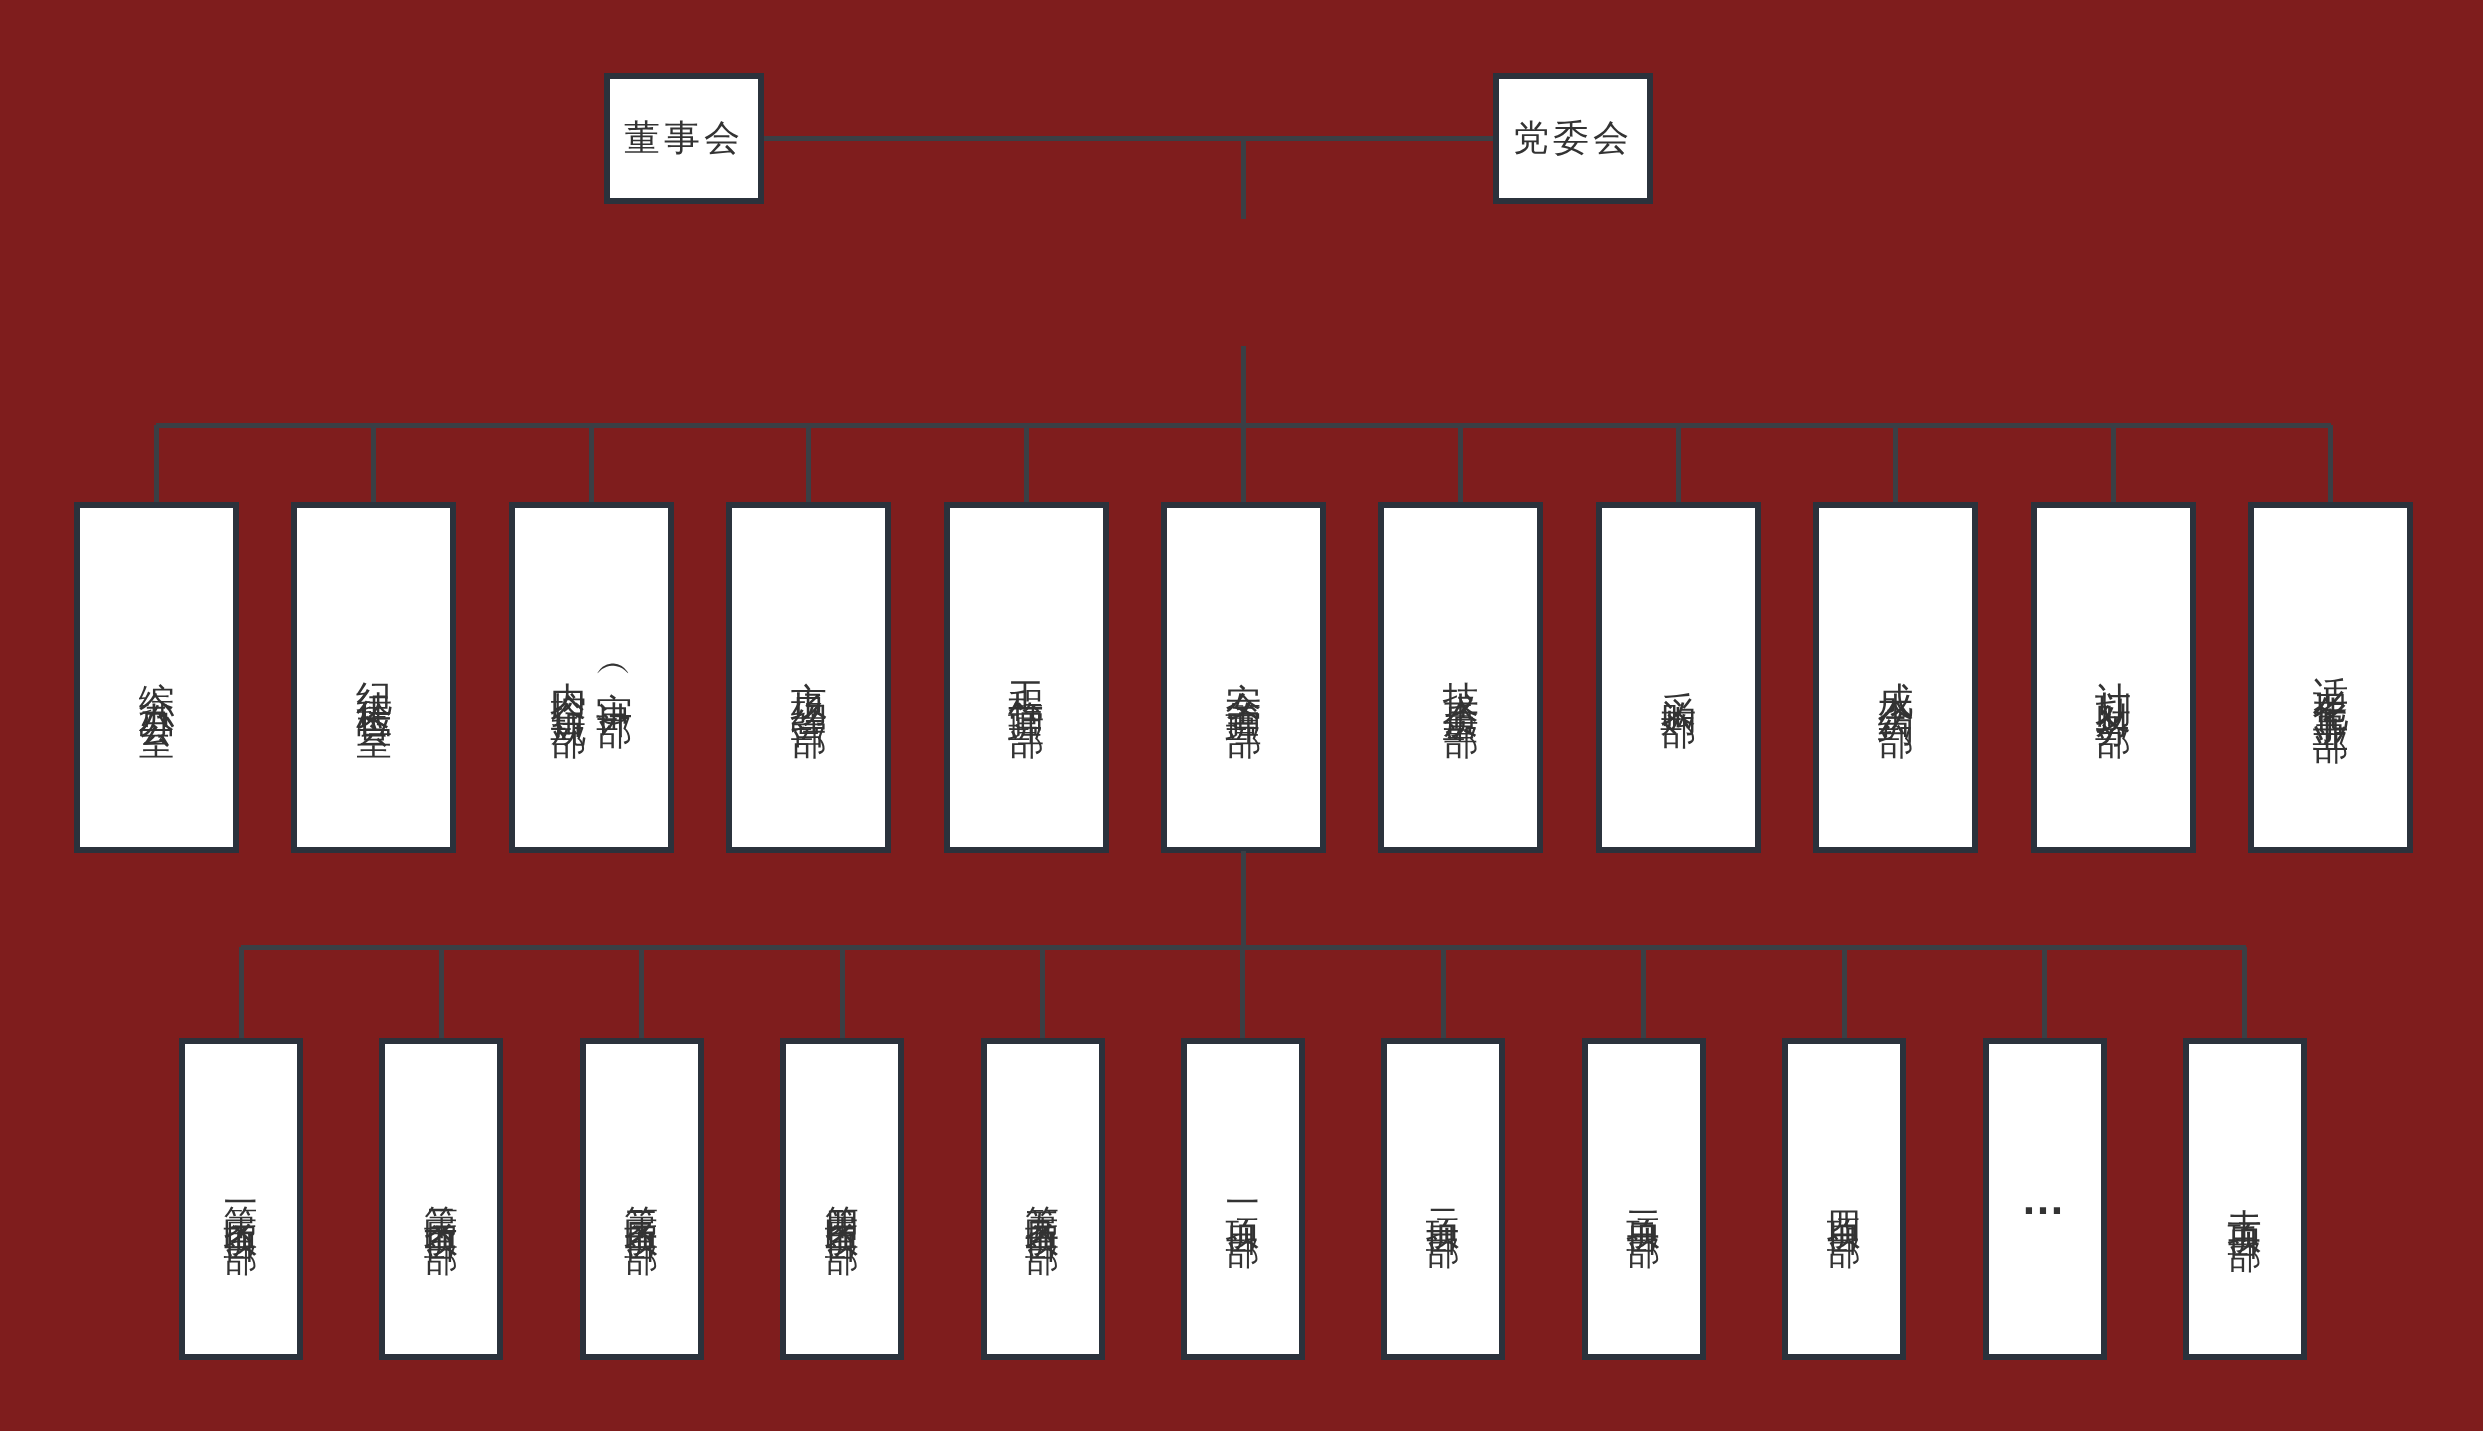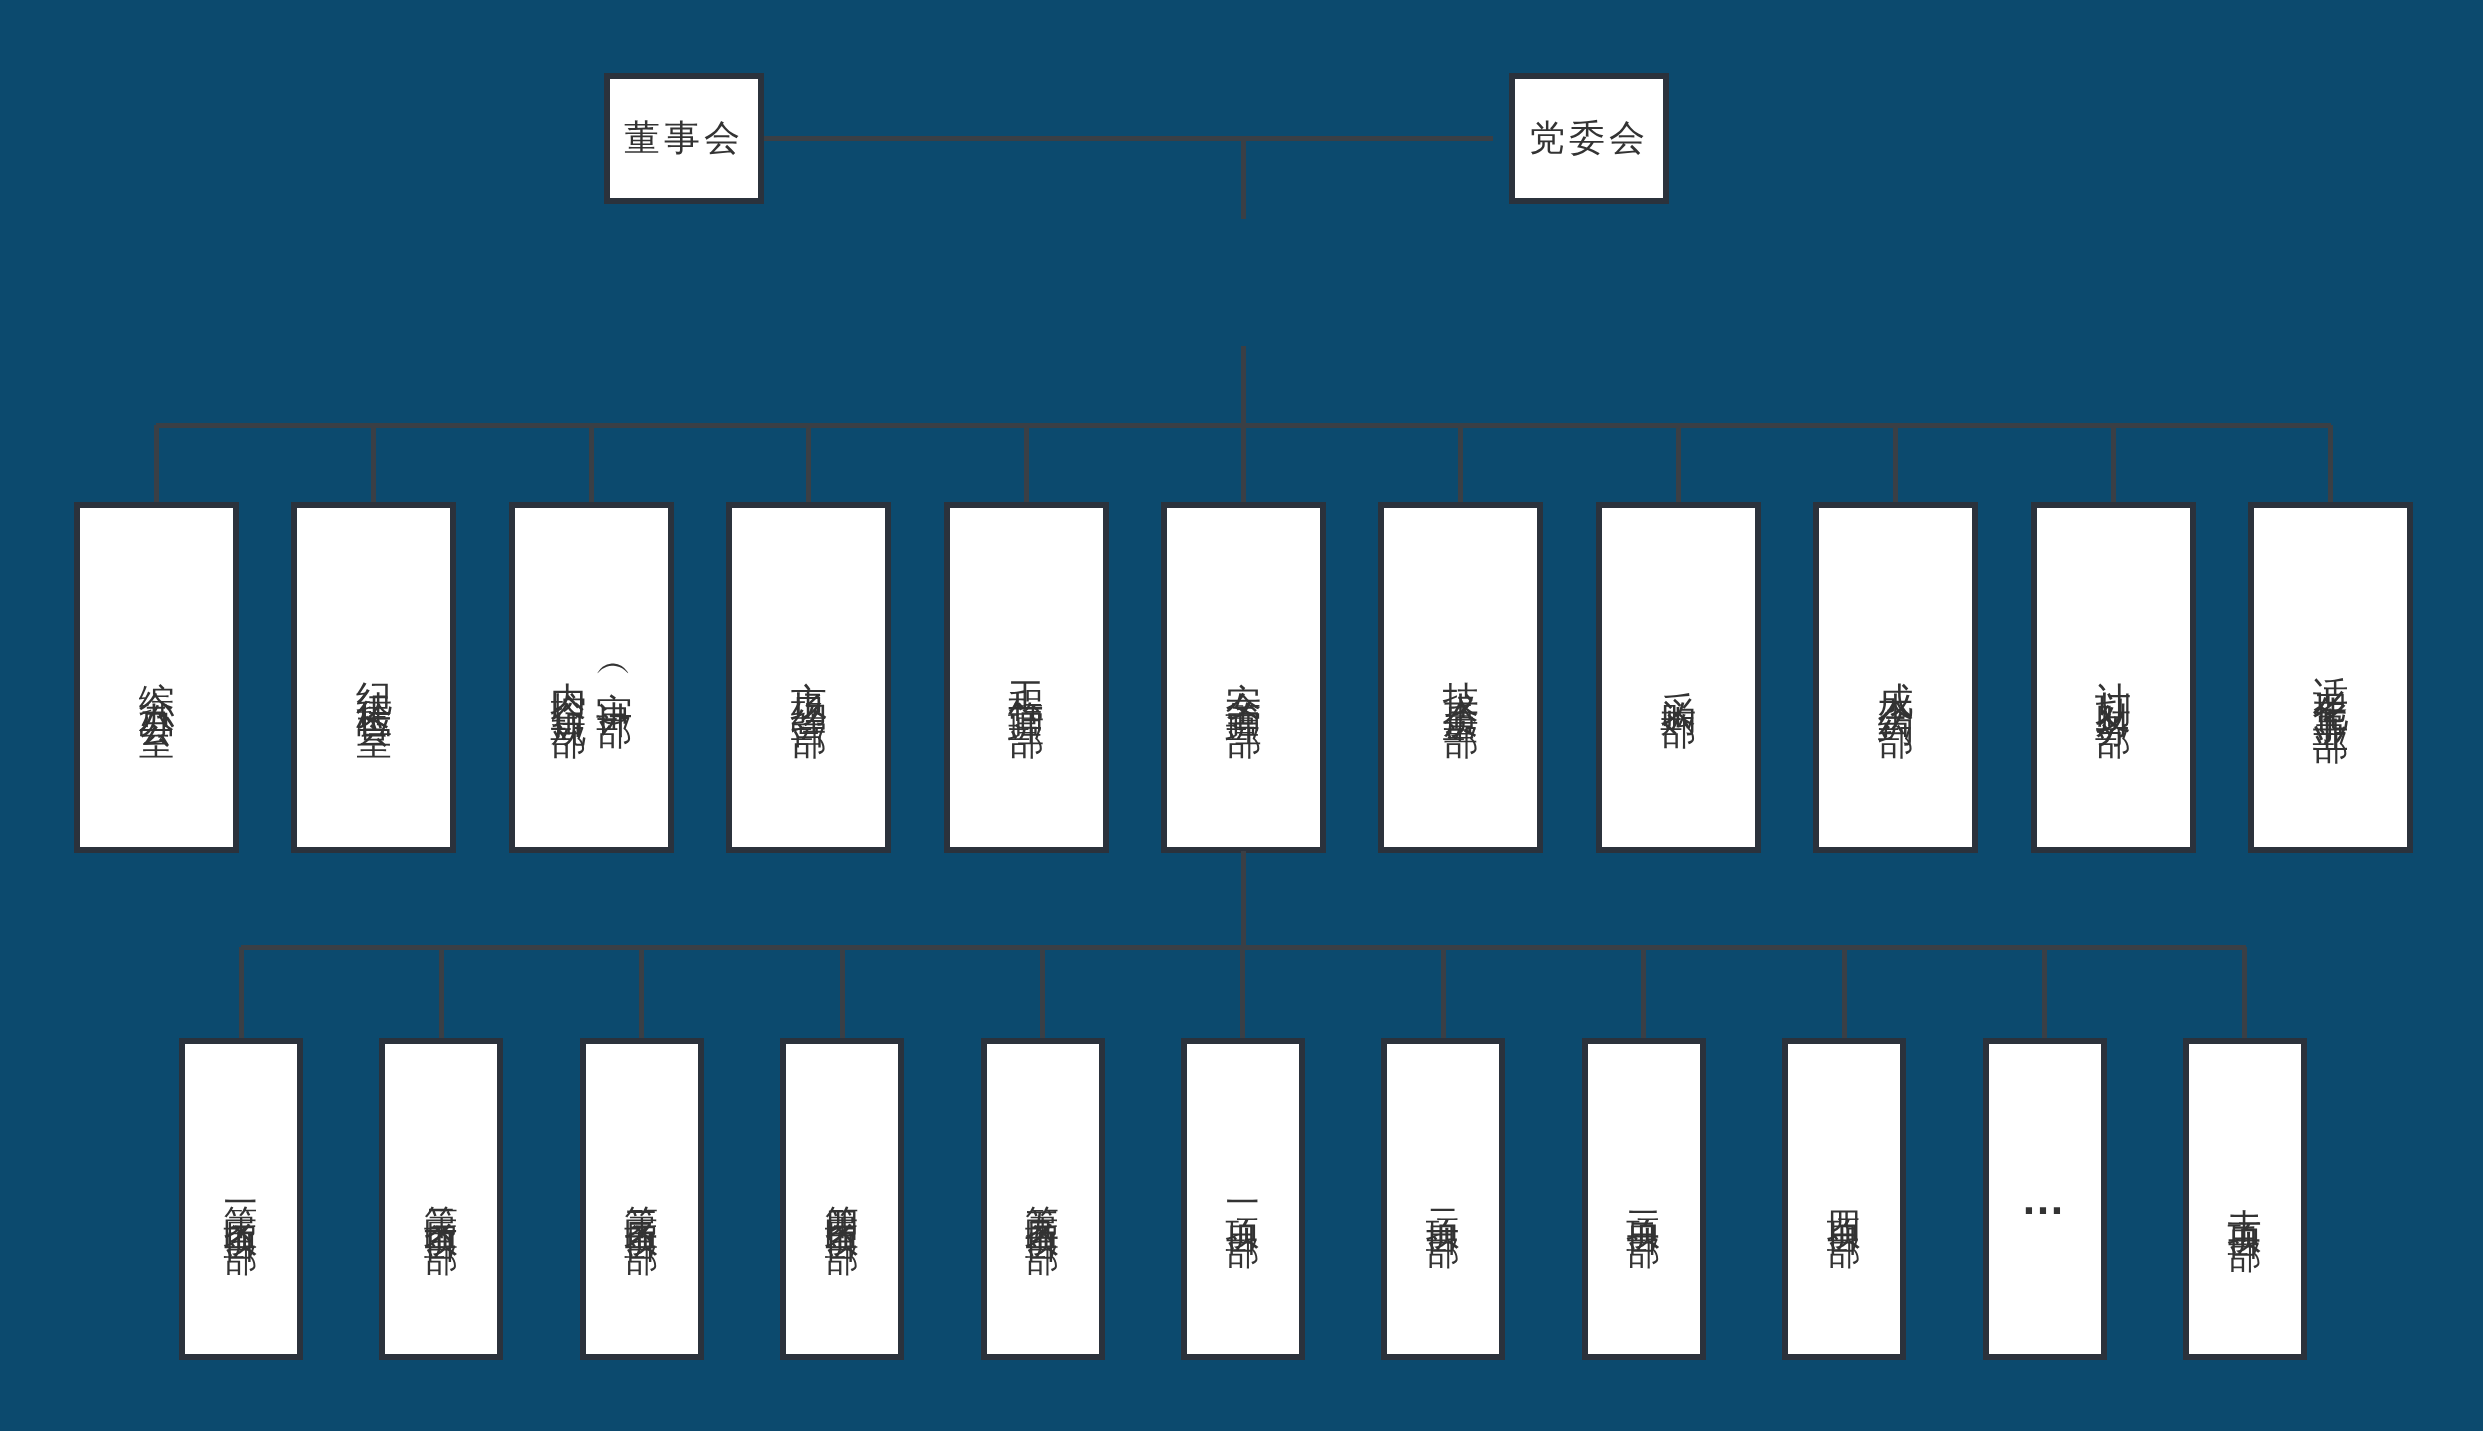--- a/index.html
+++ b/index.html
@@ -4,21 +4,21 @@
 <style>
   html, body {
     margin: 0;
     padding: 0;
     background: #ffffff;
   }
   .canvas {
     position: relative;
     width: 2483px;
     height: 1431px;
-    background: #0c4a6e;
+    background: #7f1d1d;
     font-family: "Liberation Sans", sans-serif;
     color: #333333;
     overflow: hidden;
   }
   
   .hline, .vline {
     position: absolute;
     background: #3a3f45;
   }
   .hline { height: 5px; }
@@ -70,21 +70,21 @@
   .ellipsis-text {
     font-size: 44px;
     font-weight: 600;
     letter-spacing: 3px;
     color: #333333;
   }
 
   
   .l1 { top: 73px; width: 160px; height: 131px; }
   .board-box { left: 604px; }
-  .party-box { left: 1493px; margin-left: 16px; }
+  .party-box { left: 1493px; }
 
   
   .l2 { left: 1095px; top: 217px; width: 297px; height: 131px; }
 
   
   .row {
     position: absolute;
     display: flex;
     justify-content: space-between;
   }

